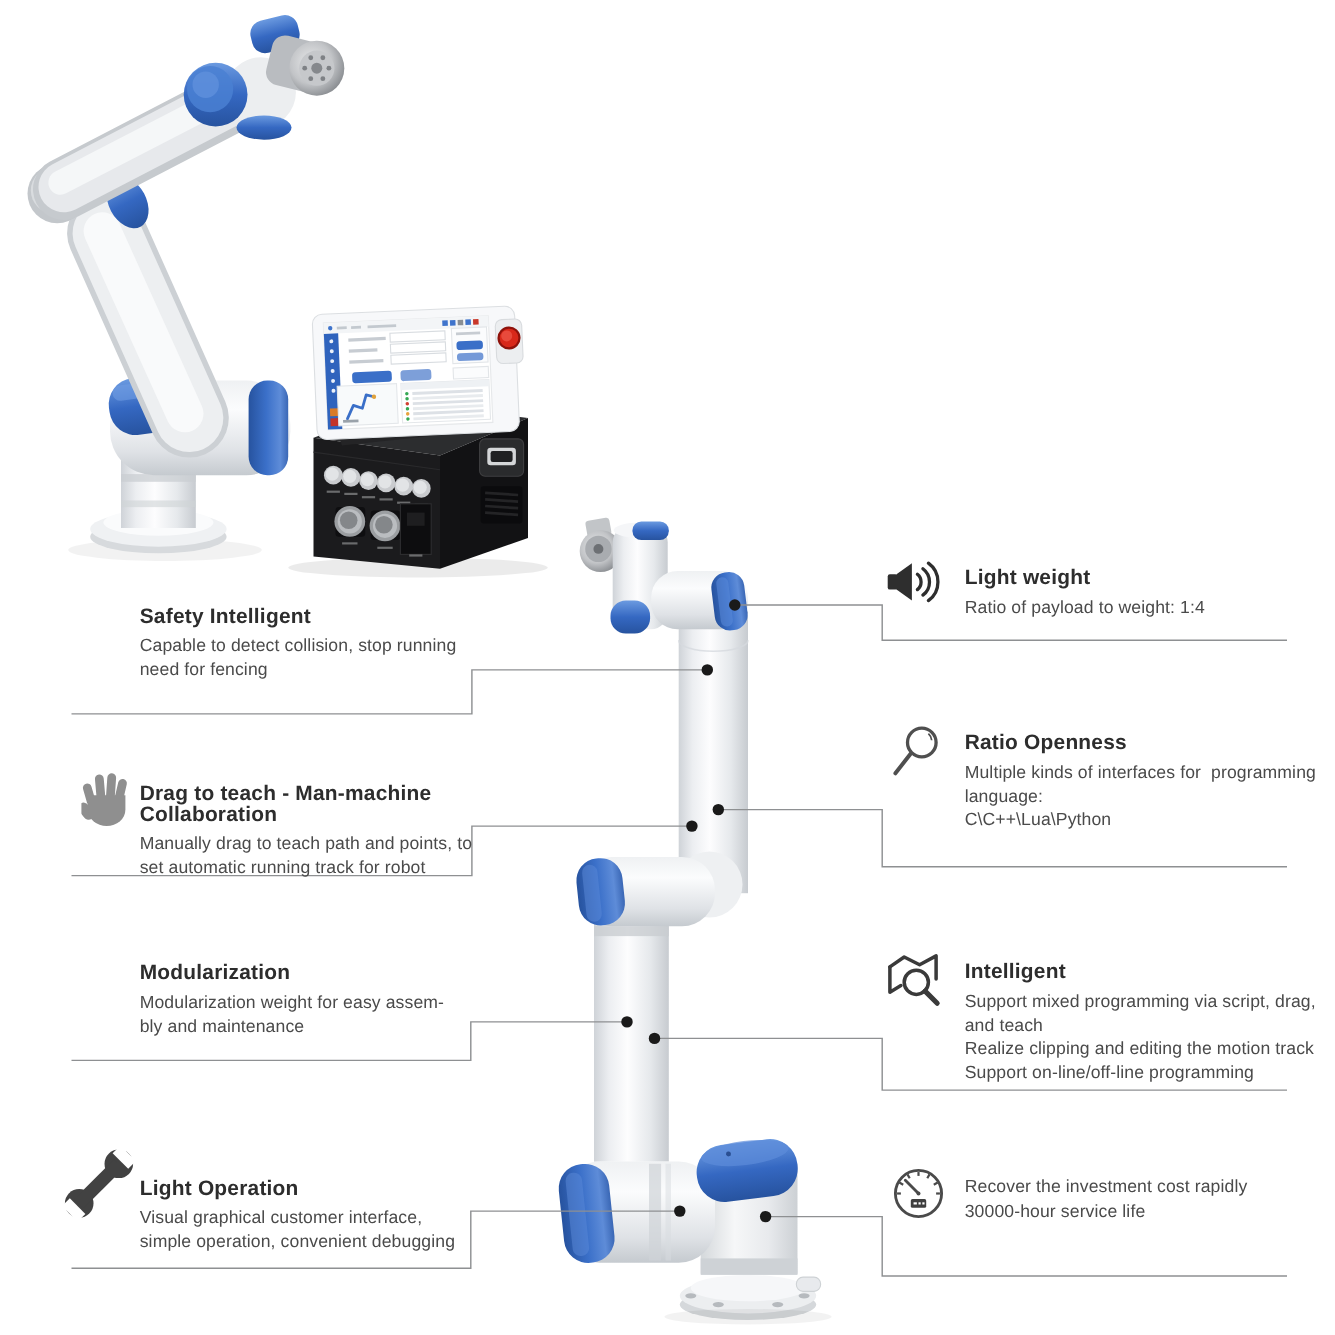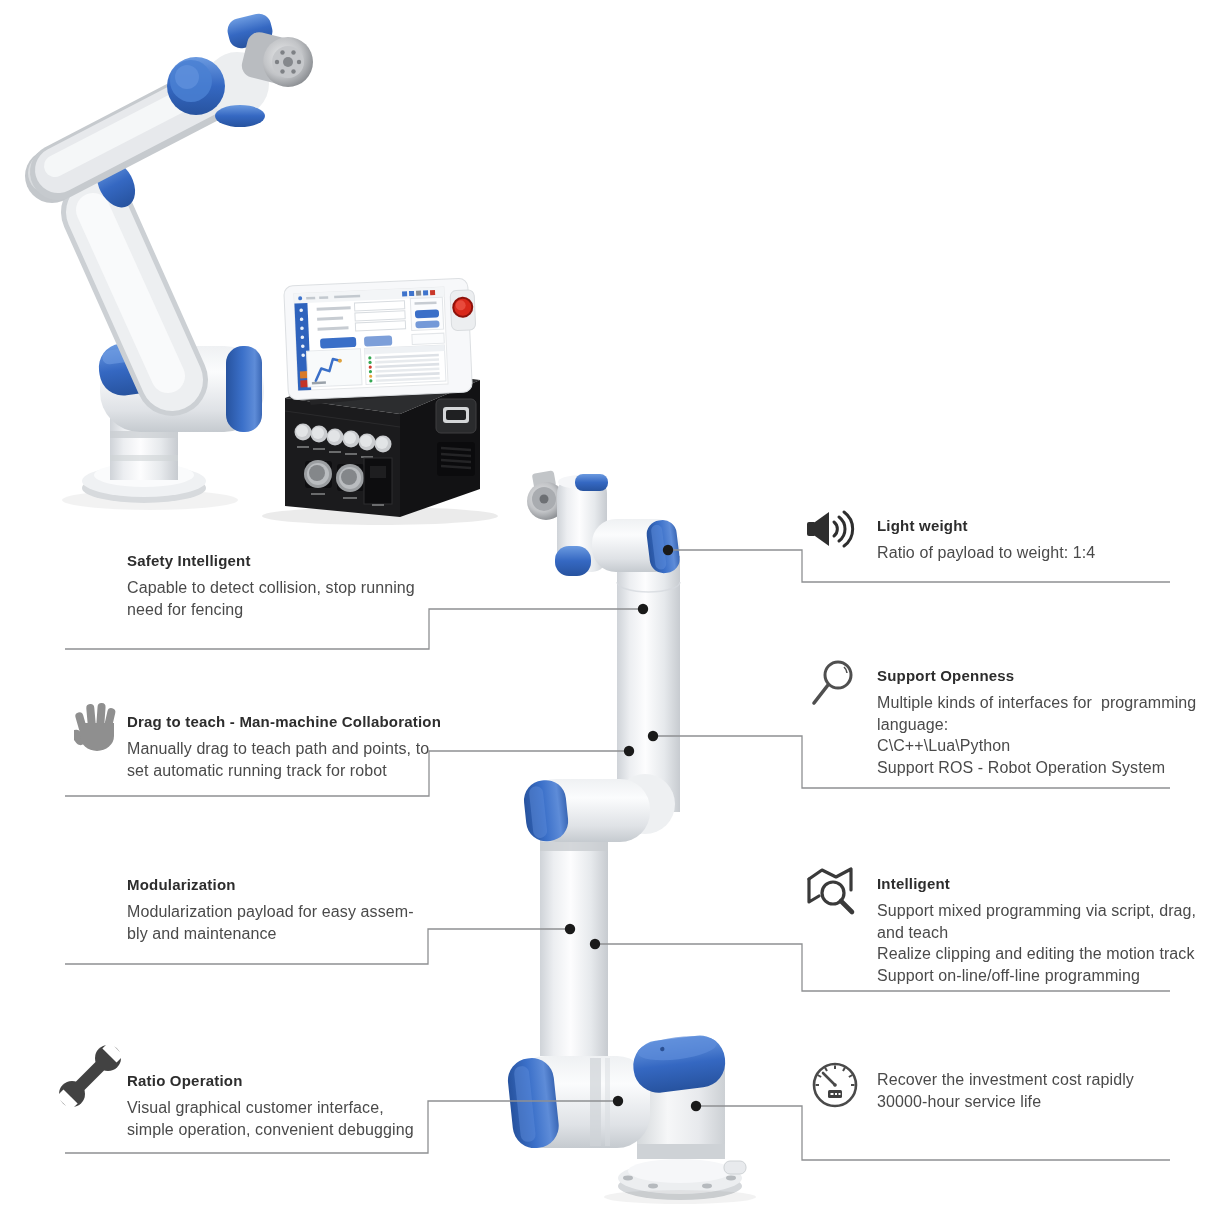--- a/index.html
+++ b/index.html
@@ -1,20 +1,20 @@
 <!DOCTYPE html>
 <html><head>
 <meta charset="utf-8">
 <style>
   html,body{margin:0;padding:0;background:#ffffff;}
   body{width:1214px;height:1214px;position:relative;overflow:hidden;
        font-family:"Liberation Sans", sans-serif;}
   #scene{position:absolute;left:0;top:0;z-index:0;}
   .feat{position:absolute;z-index:2;}
-  .feat-title{font-size:15px;font-weight:bold;color:#2d2d2d;line-height:19px;
+  .feat-title{font-size:19px;font-weight:bold;color:#2d2d2d;line-height:19px;
               letter-spacing:.2px;margin:0 0 7px 0;}
   .feat-line{font-size:16px;color:#4a4a4a;line-height:21.5px;white-space:pre;
              letter-spacing:.1px;}
   .ico{position:absolute;z-index:2;display:block;}
 </style>
 </head>
 <body>
 
 <svg id="scene" width="1214" height="1214" viewBox="0 0 1214 1214">
   <defs>
@@ -404,41 +404,40 @@
 </div>
 
 <div class="feat" style="left:127px;top:712px;width:380px">
   <div class="feat-title">Drag to teach - Man-machine Collaboration</div>
   <div class="feat-line">Manually drag to teach path and points, to</div>
   <div class="feat-line">set automatic running track for robot</div>
 </div>
 
 <div class="feat" style="left:127px;top:875px;width:330px">
   <div class="feat-title">Modularization</div>
-  <div class="feat-line">Modularization payload for easy assem-</div>
+  <div class="feat-line">Modularization weight for easy assem-</div>
   <div class="feat-line">bly and maintenance</div>
 </div>
 
 <div class="feat" style="left:127px;top:1071px;width:330px">
-  <div class="feat-title">Ratio Operation</div>
+  <div class="feat-title">Light Operation</div>
   <div class="feat-line">Visual graphical customer interface,</div>
   <div class="feat-line">simple operation, convenient debugging</div>
 </div>
 
 <div class="feat" style="left:877px;top:516px;width:320px">
   <div class="feat-title">Light weight</div>
   <div class="feat-line">Ratio of payload to weight: 1:4</div>
 </div>
 
 <div class="feat" style="left:877px;top:666px;width:330px">
-  <div class="feat-title">Support Openness</div>
+  <div class="feat-title">Ratio Openness</div>
   <div class="feat-line">Multiple kinds of interfaces for  programming</div>
   <div class="feat-line">language:</div>
   <div class="feat-line">C\C++\Lua\Python</div>
-  <div class="feat-line">Support ROS - Robot Operation System</div>
 </div>
 
 <div class="feat" style="left:877px;top:874px;width:330px">
   <div class="feat-title">Intelligent</div>
   <div class="feat-line">Support mixed programming via script, drag,</div>
   <div class="feat-line">and teach</div>
   <div class="feat-line">Realize clipping and editing the motion track</div>
   <div class="feat-line">Support on-line/off-line programming</div>
 </div>
 

